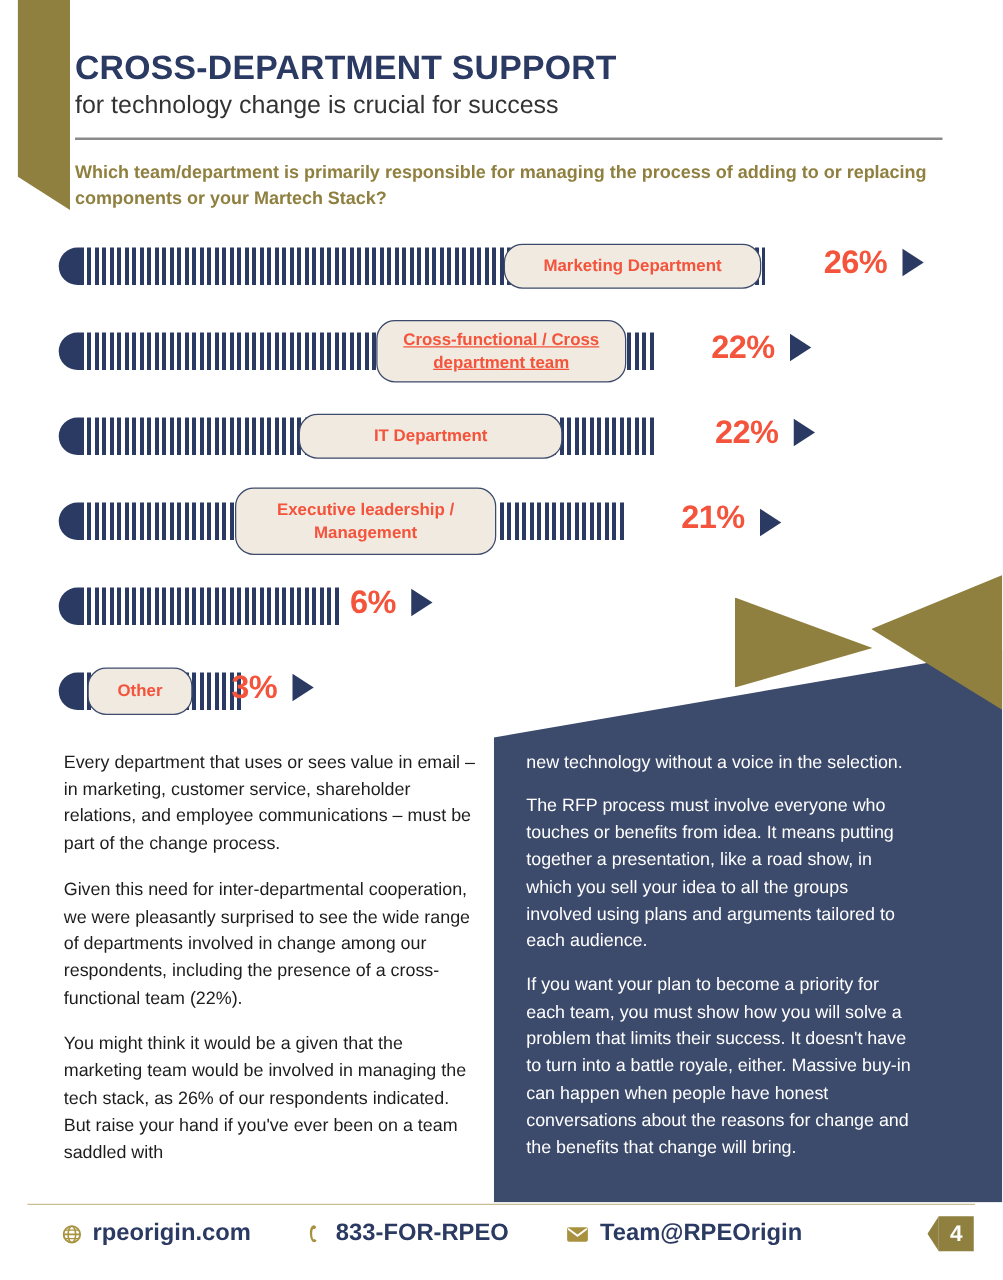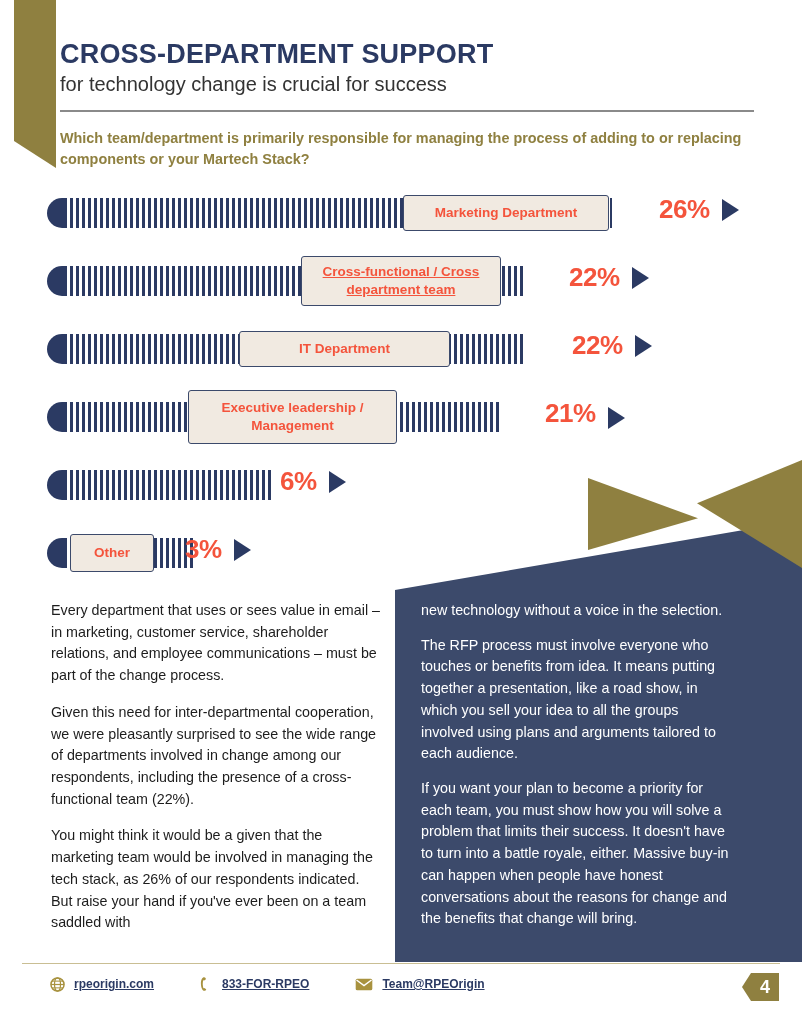--- a/index.html
+++ b/index.html
@@ -123,21 +123,21 @@
       to right,
       #2B3A63 0px, #2B3A63 3px,
       #ffffff 3px, #ffffff 6px
     );
   }
   .bar-label {
     position: absolute;
     top: 2px;
     background: #F1EAE1;
     border: 1.6px solid #3C4A6B;
-    border-radius: 3px;
+    border-radius: 15px;
     color: #F4543C;
     font-size: 13.5px;
     font-weight: bold;
     text-align: center;
     line-height: 1.3;
     display: flex;
     align-items: center;
     justify-content: center;
     padding: 5px 10px;
     box-sizing: border-box;
@@ -200,24 +200,23 @@
     left: 50px;
     top: 976px;
     display: flex;
     align-items: center;
     gap: 46px;
   }
   .fitem {
     display: flex;
     align-items: center;
     gap: 9px;
-    font-size: 12px;
+    font-size: 19px;
     font-weight: bold;
     color: #2B3A63;
-    text-decoration: underline;
   }
   .fitem svg { display: block; }
   .page-badge {
     position: absolute;
     left: 742px;
     top: 971px;
     width: 40px;
     height: 32px;
     display: flex;
     align-items: center;

